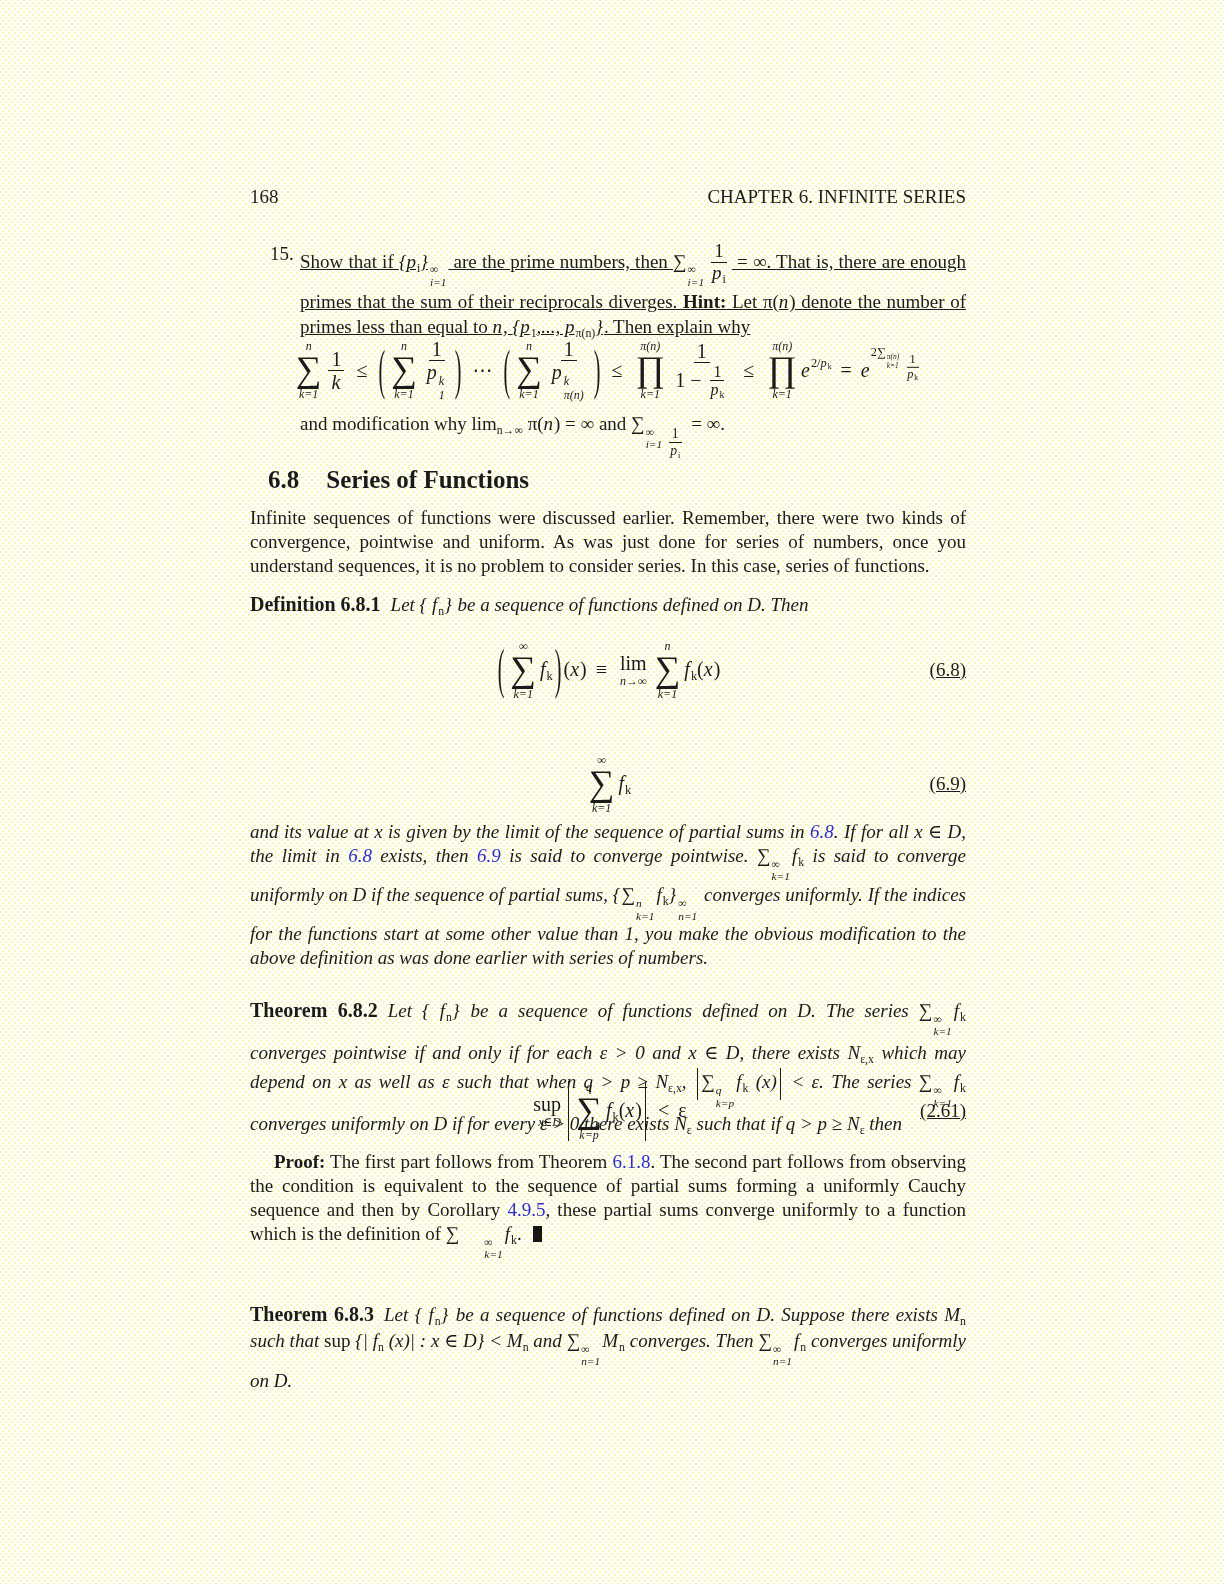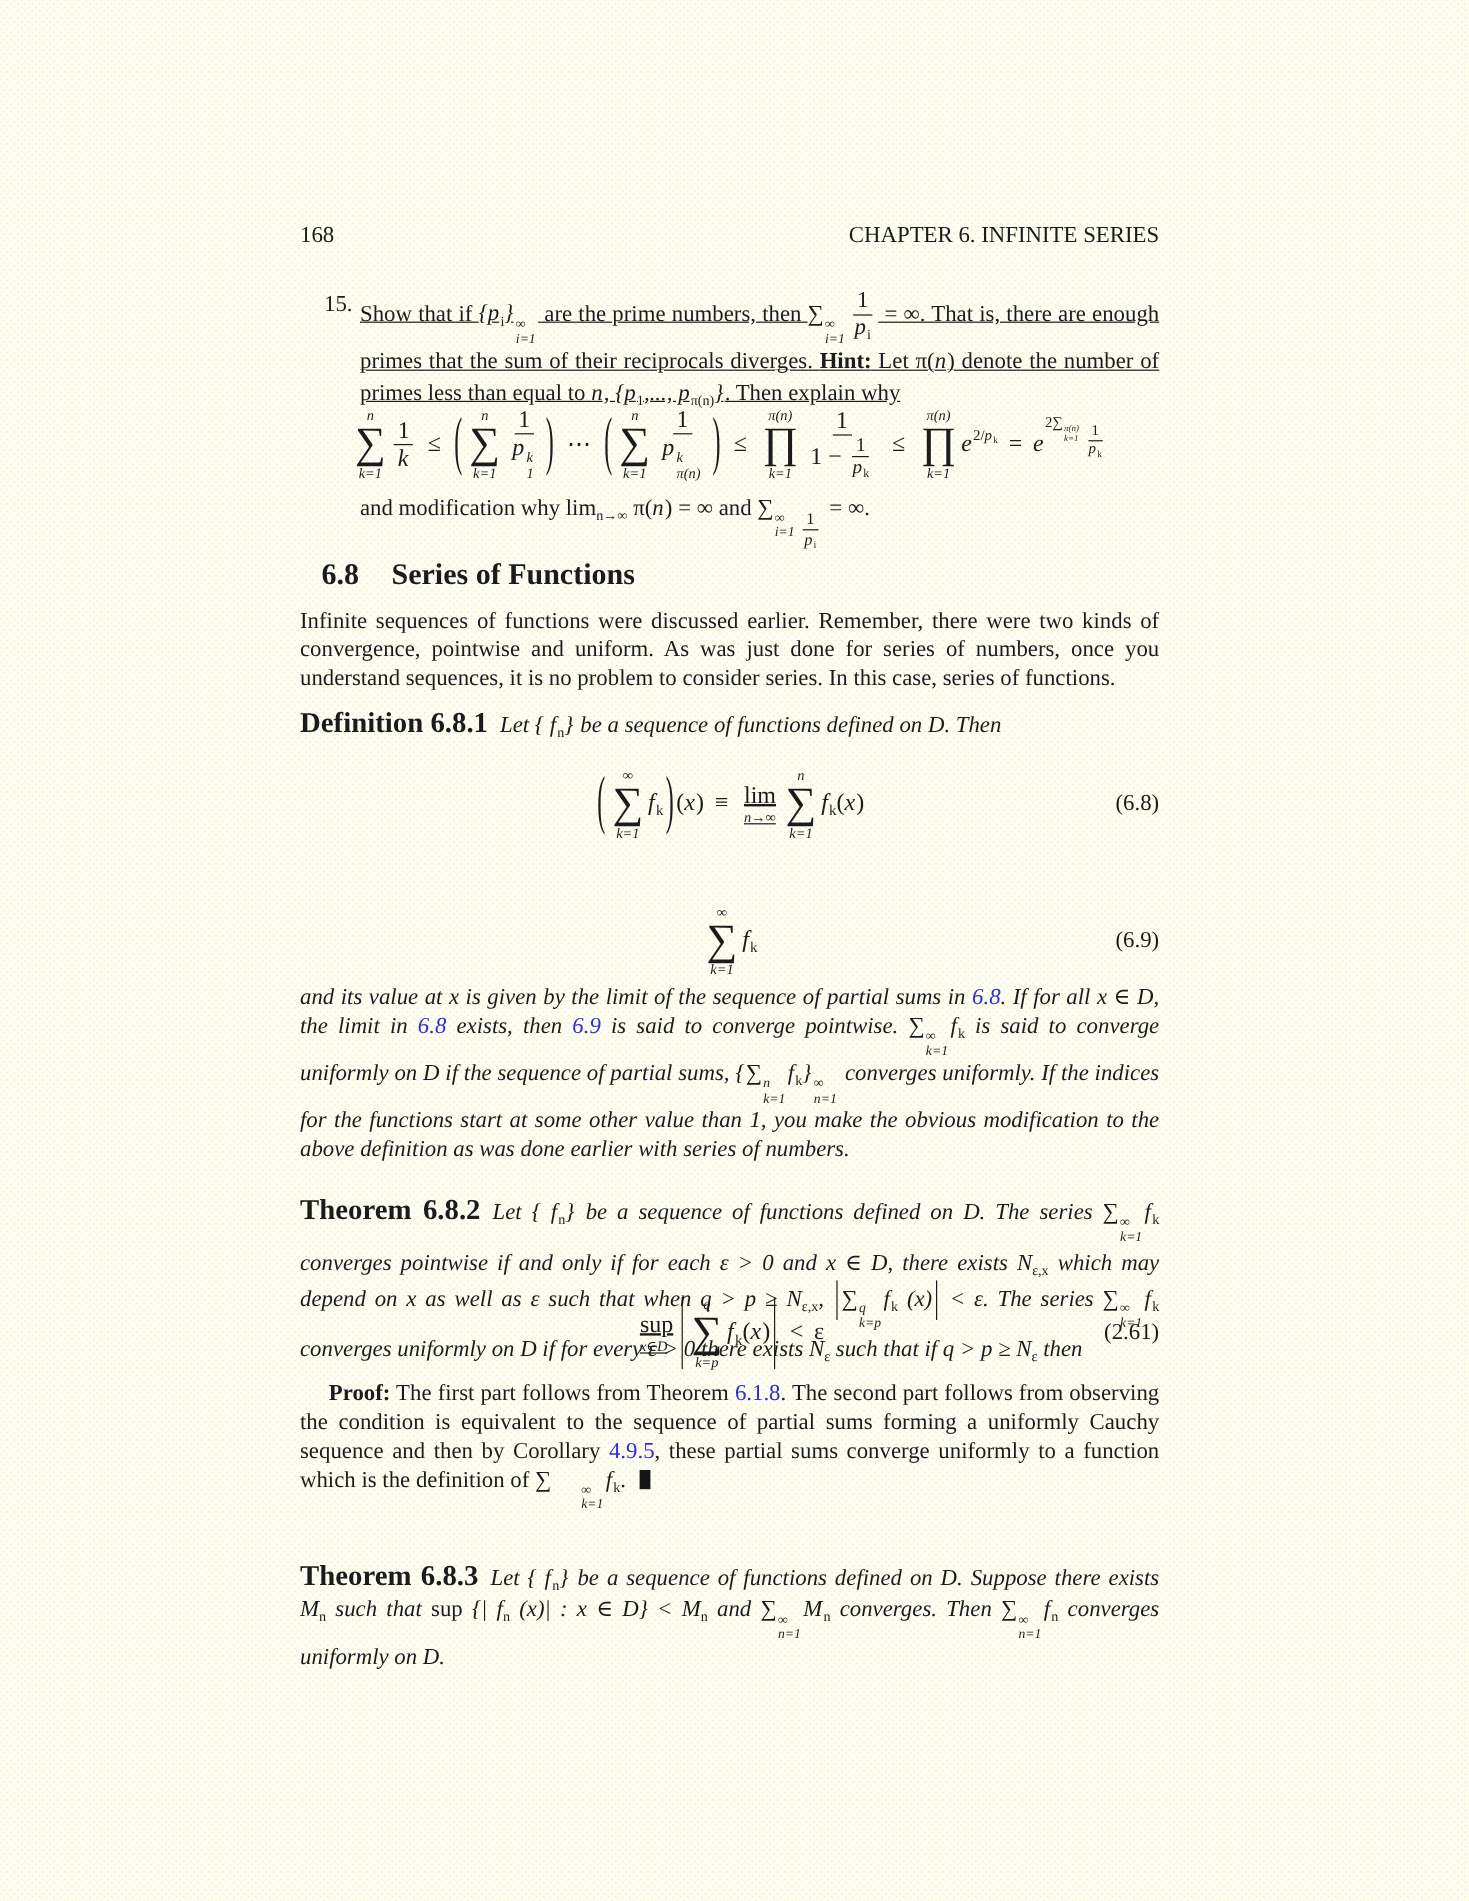--- a/index.html
+++ b/index.html
@@ -18,24 +18,24 @@
   }
   .page{position:absolute;inset:0;}
   .blk{position:absolute;left:250px;width:716px;align-items:flex-end;}
   .para{font-size:19px;line-height:23.8px;text-align:justify;}
   .header{top:186px;display:flex;justify-content:space-between;font-size:19px;}
   .itemblk{left:270px;width:696px;top:241px;line-height:25.5px;font-size:19px;}
   .itemlabel{position:absolute;left:0;top:0;}
   .itemtext{margin-left:30px;text-align:justify;}
   .secheading{top:466px;left:268px;font-size:25px;font-weight:bold;display:flex;}
   .secheading .num{margin-right:27px;}
-  .blockhead{font-size:24px;font-weight:bold;line-height:1;margin-right:10px;}
+  .blockhead{font-size:20px;font-weight:bold;line-height:1;margin-right:10px;}
   .eqrow{position:absolute;left:250px;width:716px;display:flex;align-items:center;justify-content:center;}
   .eqmath{display:flex;align-items:center;font-size:20px;}
-  .eqno{position:absolute;right:0;top:50%;transform:translateY(-50%);font-size:19px;}
+  .eqno{position:absolute;right:0;top:50%;transform:translateY(-50%);font-size:19px;text-decoration:underline;}
   
   .sg-r{font-style:normal;}
   .sg-i{font-style:italic;}
   .sg-b{font-weight:bold;}
   .sg-m{font-style:italic;padding-right:1px;}
   .sg-l,.sg-li{color:#2e2ecf;cursor:pointer;}
   .sg-li{font-style:italic;}
   .sg-rel{margin:0 9px;}
   .sg-sup{font-size:.62em;vertical-align:.55em;line-height:1;}
   .sg-sub{font-size:.62em;vertical-align:-.35em;line-height:1;}
@@ -46,21 +46,21 @@
         line-height:1.1;margin:0 3px;text-align:center;}
   .sg-f .num{display:block;padding:0 3px;border-bottom:1.2px solid #1b1b1b;}
   .sg-f .den{display:block;padding:0 3px;}
   .sg-f .sg-f{font-size:.8em;margin:0 1px;}
   .para .sg-f{font-size:.72em;vertical-align:-.62em;}
   .sg-big{display:inline-flex;flex-direction:column;align-items:center;line-height:1;
           margin:0 4px;text-align:center;}
   .sg-big .t{font-size:.6em;font-style:italic;padding-bottom:1px;}
   .sg-big .o{font-size:1.8em;line-height:.92;}
   .sg-big .b{font-size:.6em;font-style:italic;padding-top:2px;}
-  .sg-under{display:inline-flex;flex-direction:column;align-items:flex-start;line-height:1;margin:0 4px;text-decoration:underline;}
+  .sg-under{display:inline-flex;flex-direction:column;align-items:flex-end;line-height:1;margin:0 4px;}
   .sg-under .v{font-style:normal;}
   .sg-under .b{font-size:.6em;font-style:italic;padding-top:2px;}
   .sg-paren{display:inline-block;transform-origin:center;font-weight:300;margin:0 2px;}
   .sg-bar{display:inline-block;width:1.2px;background:#1b1b1b;vertical-align:middle;margin:0 3px;}
   .sg-qed{display:inline-block;width:9px;height:16px;background:#151515;vertical-align:-2px;margin-left:7px;}
   .eqmath .sg-sub{transform:translateY(.45em);}
   .eqmath .sg-sup{transform:translateY(-.5em);}
   .eqmath .sg-sup .sg-f{vertical-align:-.6em;}
   .indented{text-indent:24px;}
 </style>

